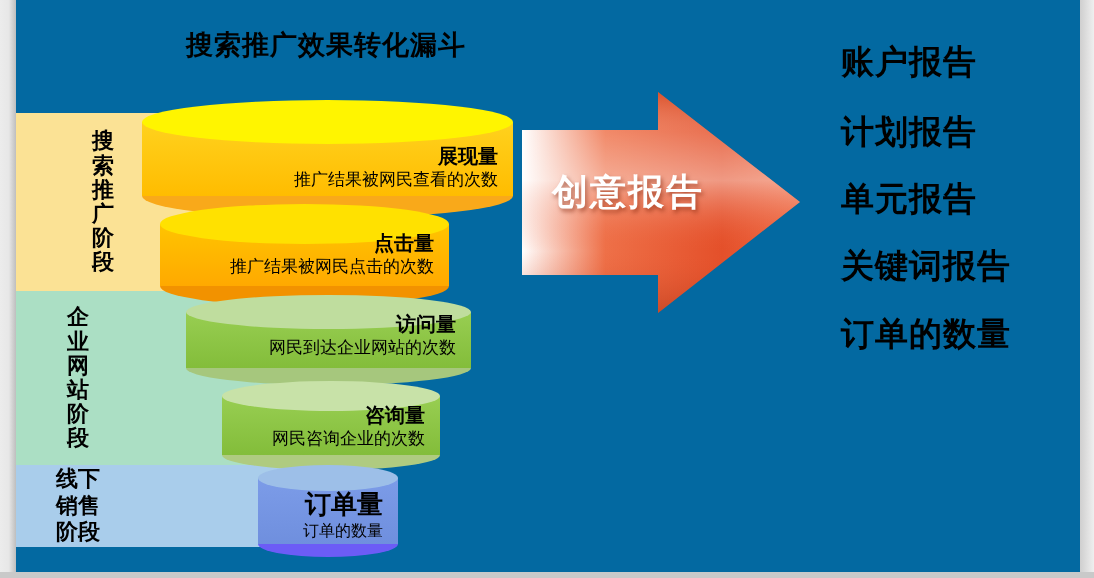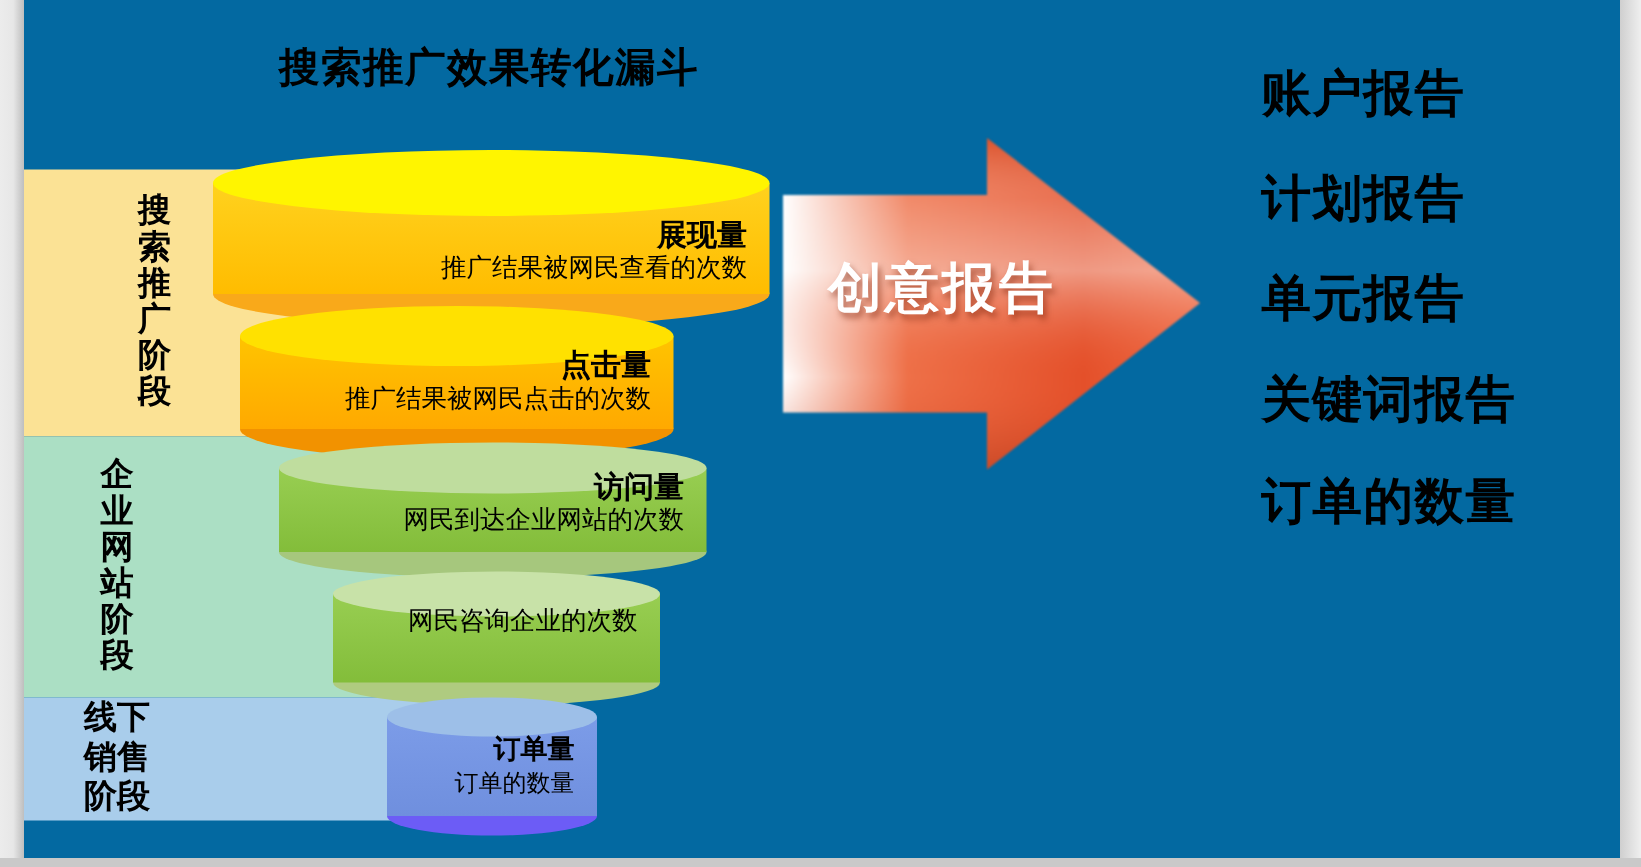--- a/index.html
+++ b/index.html
@@ -37,21 +37,21 @@
   .c2 .cyl-text { top:27px; }
   .c3 { left:186px; top:295px; width:285px; height:90px; }
   .c3 .ell-top { top:0; height:34px; } .c3 .cyl-body { top:17px; height:56px; } .c3 .ell-bot { top:56px; height:34px; }
   .c3 .cyl-text { top:17px; }
   .c4 { left:222px; top:381px; width:218px; height:89px; }
   .c4 .ell-top { top:0; height:30px; } .c4 .cyl-body { top:15px; height:59px; } .c4 .ell-bot { top:59px; height:30px; }
   .c4 .cyl-text { top:22px; }
   .c5 { left:258px; top:465px; width:140px; height:92px; }
   .c5 .ell-top { top:0; height:26px; } .c5 .cyl-body { top:13px; height:66px; } .c5 .ell-bot { top:66px; height:26px; }
   .c5 .cyl-text { top:24px; }
-  .c5 .cyl-name { font-size:18px; } .c5 .cyl-desc { font-size:16px; }
+  .c5 .cyl-name { font-size:26px; } .c5 .cyl-desc { font-size:16px; }
 
   
   .arrow-wrap { position:absolute; left:520px; top:85px; width:292px; height:235px; }
   .arrow-wrap svg { filter:blur(0.6px); }
   .arrow-label { position:absolute; left:552px; top:168px; width:220px; font-size:36px; font-weight:bold; color:#fff;
                  letter-spacing:2px; text-shadow:2px 3px 4px rgba(125,32,8,0.55); }
 
   
   .report-item { position:absolute; left:841px; font-size:33px; font-weight:bold; color:#000; letter-spacing:1px; }
   .r0 { top:40px; } .r1 { top:110px; } .r2 { top:177px; } .r3 { top:244px; } .r4 { top:312px; }
@@ -108,20 +108,21 @@
       <div class="cyl-name">访问量</div>
       <div class="cyl-desc">网民到达企业网站的次数</div>
     </div>
   </div>
 
   <div class="cyl c4">
     <div class="ell-bot" style="background: rgb(175, 203, 128);"></div>
     <div class="cyl-body" style="background: linear-gradient(rgb(152, 206, 82), rgb(131, 189, 58));"></div>
     <div class="ell-top" style="background: rgb(200, 226, 168);"></div>
     <div class="cyl-text">
+      <div class="cyl-name">咨询量</div>
       <div class="cyl-desc">网民咨询企业的次数</div>
     </div>
   </div>
 
   <div class="cyl c5">
     <div class="ell-bot" style="background: rgb(108, 92, 246);"></div>
     <div class="cyl-body" style="background: linear-gradient(rgb(124, 156, 232), rgb(111, 143, 222));"></div>
     <div class="ell-top" style="background: rgb(157, 191, 232);"></div>
     <div class="cyl-text">
       <div class="cyl-name">订单量</div>

